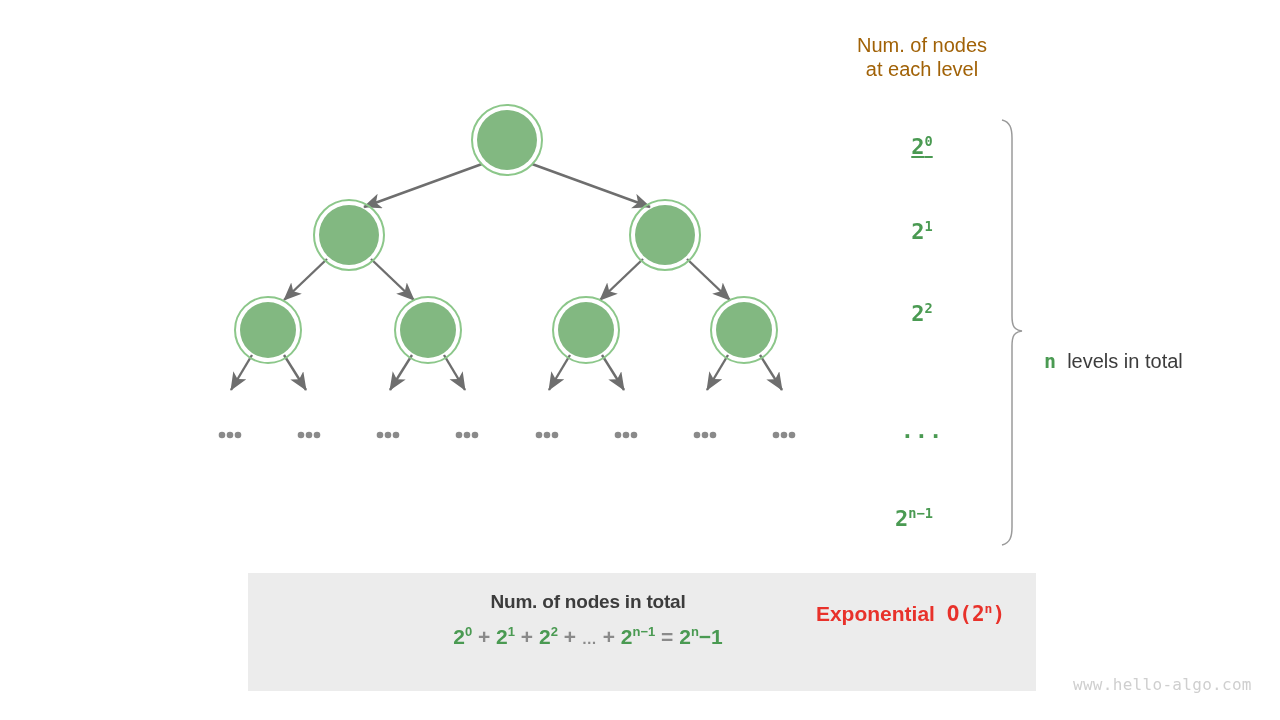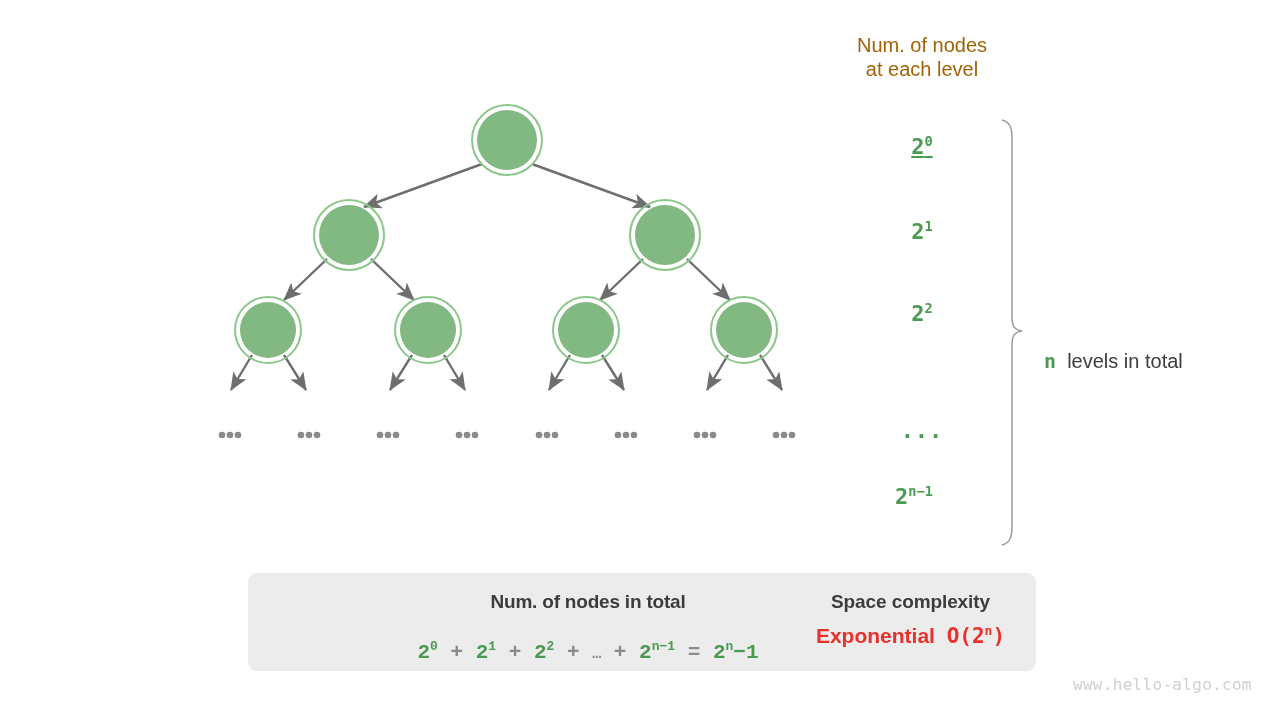--- a/index.html
+++ b/index.html
@@ -72,40 +72,40 @@
     color: #4a9a52;
     font-size: 20px;
   }
 
   
   .summary-box {
     position: absolute;
     left: 248px;
     top: 573px;
     width: 788px;
-    height: 98px;
+    height: 118px;
     background: #ececec;
-    border-radius: 9px;
+    border-radius: 0;
   }
   .sum-left {
     position: absolute;
     left: 10px;
     top: 18px;
     width: 660px;
     text-align: center;
   }
   .sum-title {
     font-size: 19px;
     font-weight: bold;
     color: #3c3c3c;
     letter-spacing: -0.2px;
   }
   .formula {
-    margin-top: 28px;
-    font-family: Liberation Mono, monospace;
+    margin-top: 12px;
+    font-family: Liberation Sans, sans-serif;
     font-weight: bold;
     font-size: 21px;
     color: #4a9a52;
     white-space: nowrap;
   }
   .formula .op {
     color: #8a8a8a;
     font-weight: bold;
   }
   .formula sup {
@@ -267,34 +267,33 @@
   <path d="M 716,623 L 747,623 L 747,612 L 768,633 L 747,654 L 747,643 L 716,643 Z" fill="#c6c6c6"></path>
 </svg>
 
 <div class="col-header">Num. of nodes
 at each level</div>
 
 <div class="level-label" style="left:832px; top:134px;text-decoration:underline;">2<sup>0</sup></div>
 <div class="level-label" style="left:832px; top:219px;">2<sup>1</sup></div>
 <div class="level-label" style="left:832px; top:301px;">2<sup>2</sup></div>
 <div class="level-label dots" style="left:832px; top:418px;">...</div>
-<div class="level-label" style="left:824px; top:484px;">2<sup>n−1</sup></div>
+<div class="level-label" style="left:824px; top:506px;">2<sup>n−1</sup></div>
 
 <div class="levels-total">
   <span class="nvar">n</span>&nbsp;
   <span>levels in total</span>
 </div>
 
 <div class="summary-box">
 
   <div class="sum-left">
     <div class="sum-title">Num. of nodes in total</div>
     <div class="formula">2<sup>0</sup>&nbsp;<span class="op">+</span>&nbsp;2<sup>1</sup>&nbsp;<span class="op">+</span>&nbsp;2<sup>2</sup>&nbsp;<span class="op">+</span>&nbsp;<span class="op" style="font-size:15px;">…</span>&nbsp;<span class="op">+</span>&nbsp;2<sup>n−1</sup>&nbsp;<span class="op">=</span>&nbsp;2<sup>n</sup>−1</div>
   </div>
 
   <div class="sum-right">
-    <div class="sum-title">Space complexity</div>
     <div class="verdict"><span>Exponential</span>&nbsp;&nbsp;<span class="bigo">O(2<sup>n</sup>)</span></div>
   </div>
 
 </div>
 
 <div class="watermark">www.hello-algo.com</div>
 
 </body></html>

